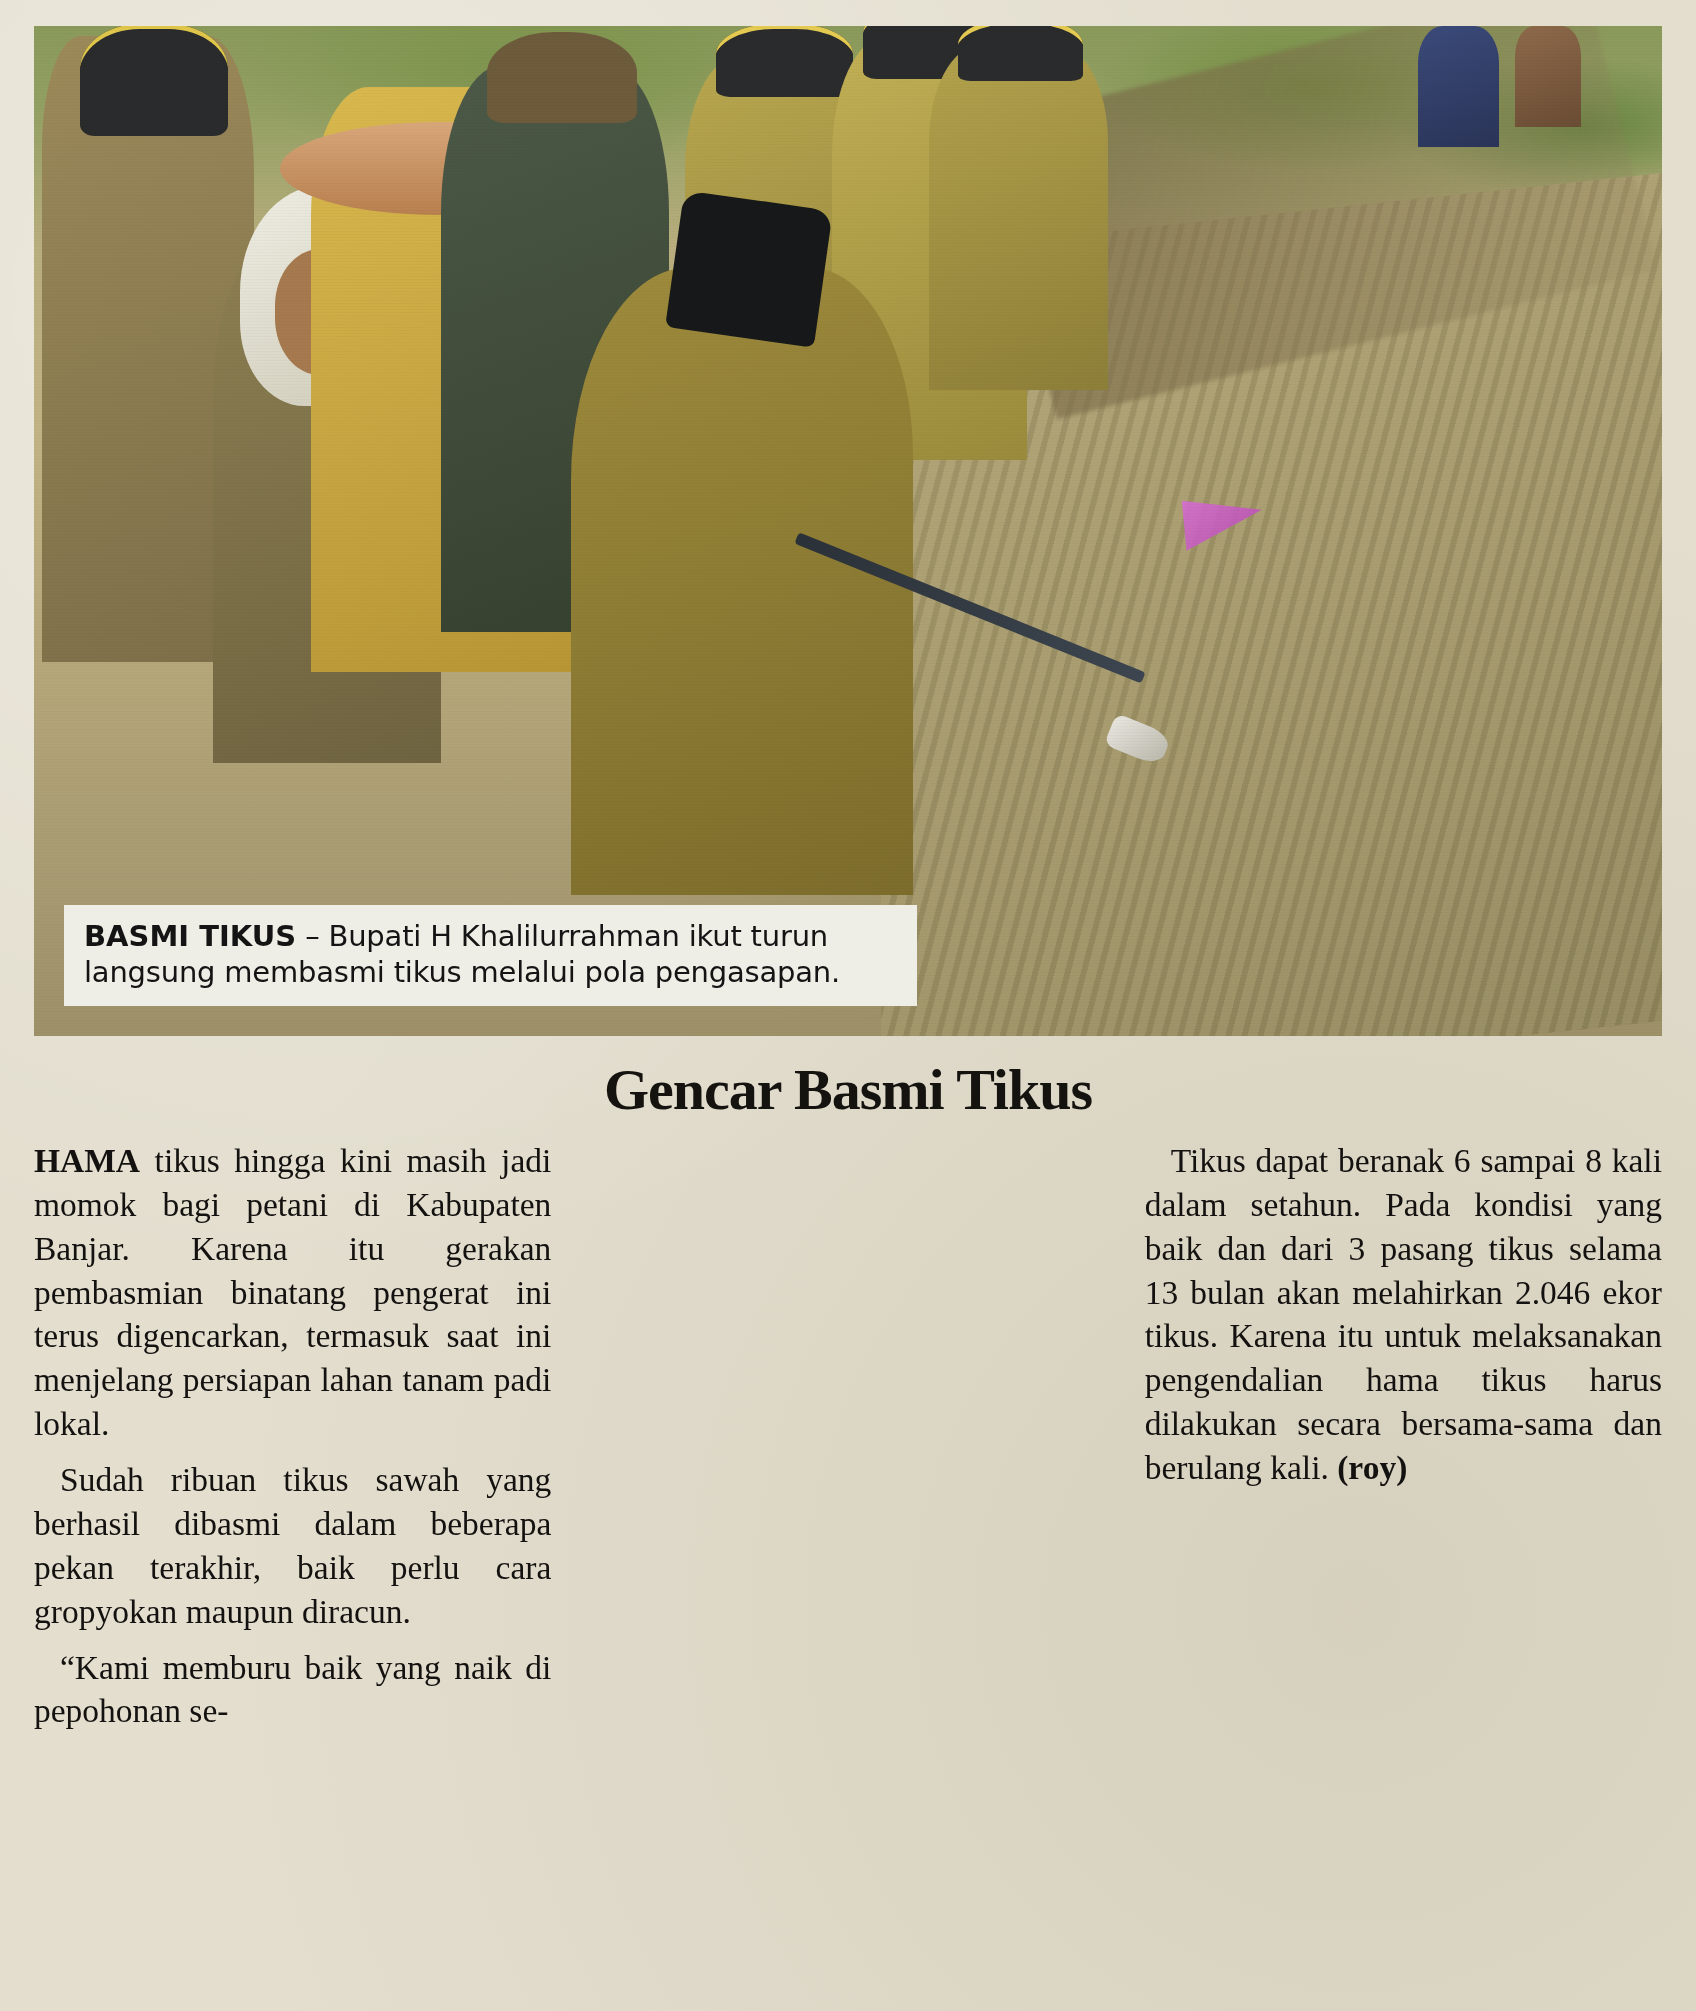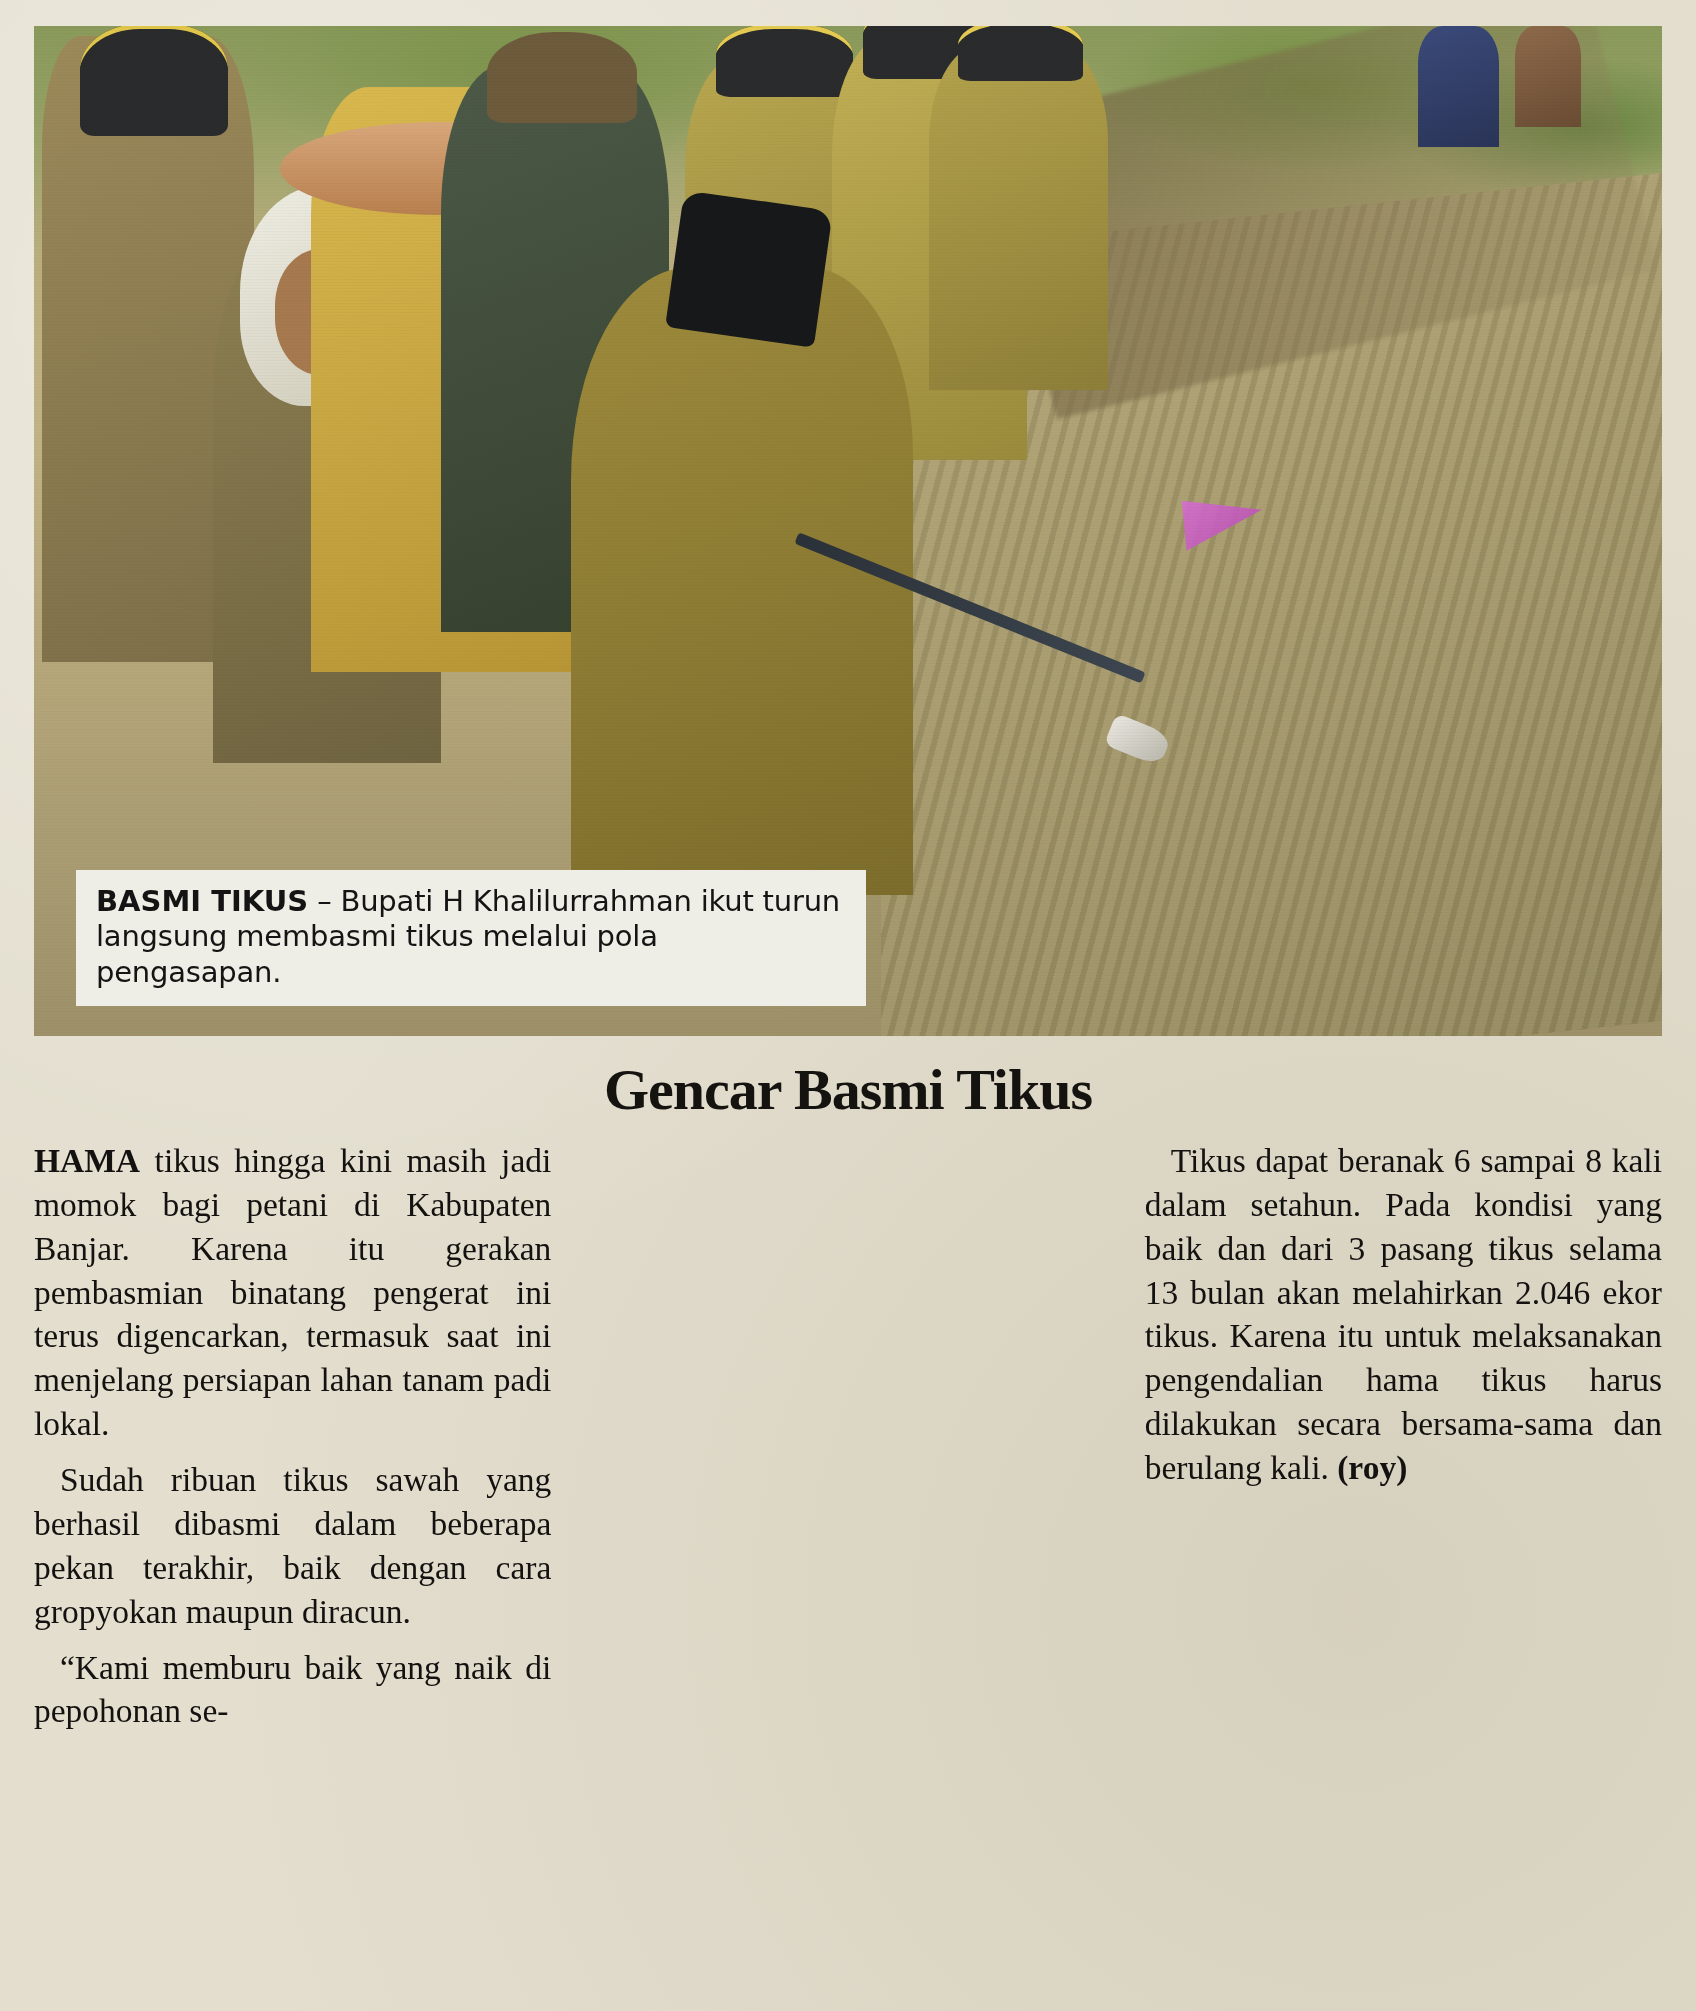--- a/index.html
+++ b/index.html
@@ -222,23 +222,23 @@
     inset: 0;
     background-image:
       repeating-linear-gradient(0deg, rgba(0,0,0,0.035) 0px, rgba(0,0,0,0.035) 1px, rgba(255,255,255,0.02) 1px, rgba(255,255,255,0.02) 3px);
     mix-blend-mode: multiply;
     opacity: .55;
   }
 
   
   .caption-box {
     position: absolute;
-    left: 42px;
+    left: 30px;
     bottom: 30px;
-    width: 790px;
+    width: 853px;
     background: #efeee6;
     padding: 14px 22px 16px 20px;
     box-sizing: border-box;
     font-family: "DejaVu Sans", sans-serif;
     font-size: 29px;
     line-height: 1.22;
     color: #141414;
     letter-spacing: -0.2px;
   }
   .caption-box b {
@@ -340,21 +340,21 @@
   </div>
 
   <h1 class="headline">Gencar Basmi Tikus</h1>
 
   <div class="columns">
 
     <div class="col">
       <p class="first">
         <span class="lead">HAMA</span><span> tikus hingga kini masih jadi momok bagi petani di Kabupaten Banjar. Karena itu gerakan pembasmian binatang pengerat ini terus digencarkan, termasuk saat ini menjelang persiapan lahan tanam padi lokal.</span>
       </p>
-      <p><span>Sudah ribuan tikus sawah yang berhasil dibasmi dalam beberapa pekan terakhir, baik dengan cara gropyokan maupun diracun.</span></p>
+      <p><span>Sudah ribuan tikus sawah yang berhasil dibasmi dalam beberapa pekan terakhir, baik perlu cara gropyokan maupun diracun.</span></p>
       <p><span>“Kami memburu baik yang naik di pepohonan se-</span></p>
     </div>
 
     <div class="col">
     </div>
 
     <div class="col">
       <p><span>Tikus dapat beranak 6 sampai 8 kali dalam setahun. Pada kondisi yang baik dan dari 3 pasang tikus selama 13 bulan akan melahirkan 2.046 ekor tikus. Karena itu untuk melaksanakan pengendalian hama tikus harus dilakukan secara bersama-sama dan berulang kali. </span><span class="byline">(roy)</span></p>
     </div>
 

